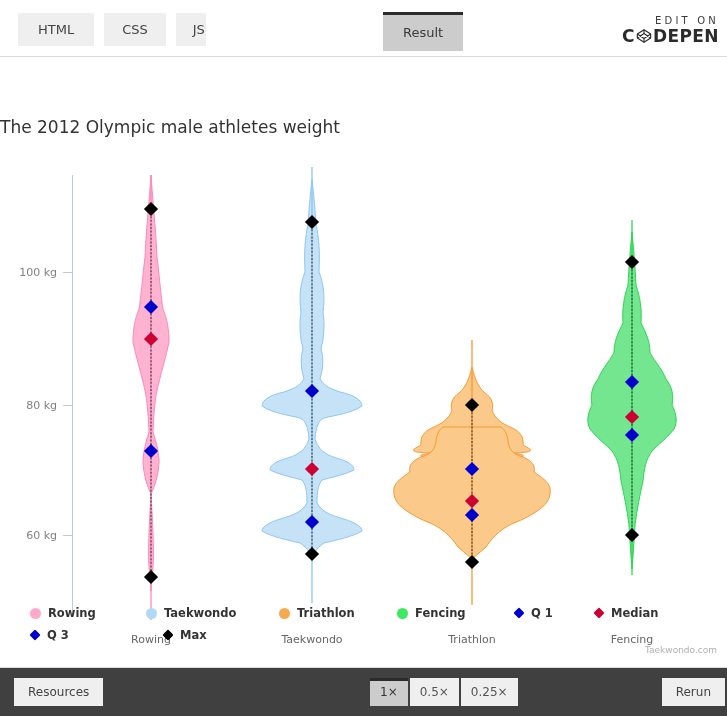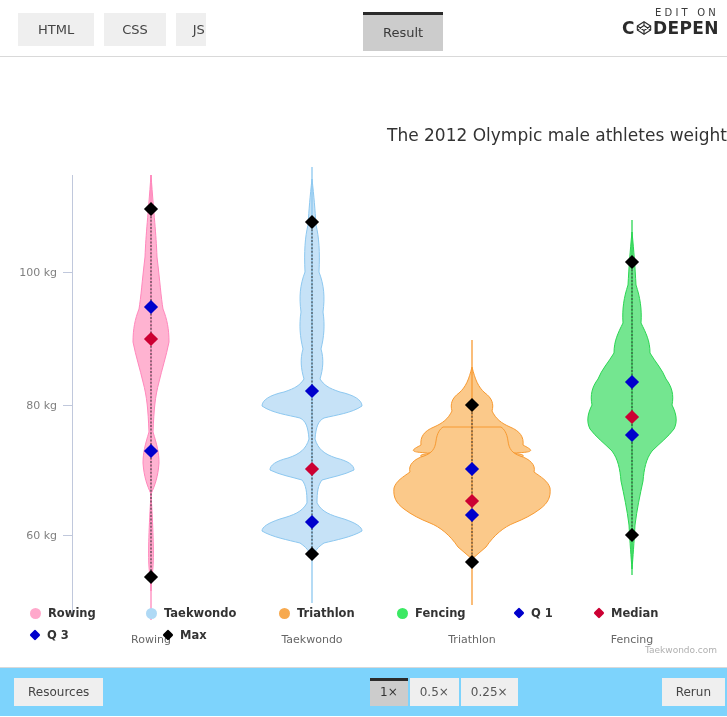--- a/index.html
+++ b/index.html
@@ -28,35 +28,35 @@
     font-size: 13px;
     padding: 10px 18px;
     border: none;
     line-height: 1;
     cursor: pointer;
     font-family: "DejaVu Sans", "Liberation Sans", sans-serif;
   }
   .tab.html { padding-left: 20px; padding-right: 20px; }
   .tab.js { padding-left: 17px; padding-right: 1px; }
   .tab-result-wrap {
-    position: absolute; left: 363px; top: 12px;
+    position: absolute; left: 383px; top: 12px;
   }
   .tab-result {
     background: #cccccc;
     color: #3a3a3a;
     font-size: 13px;
     padding: 11px 20px 12px;
     border: none;
     border-top: 3px solid #2b2b2b;
     line-height: 1;
     cursor: pointer;
     font-family: "DejaVu Sans", "Liberation Sans", sans-serif;
   }
   .codepen-brand {
-    position: absolute; right: 8px; top: 6px;
+    position: absolute; right: 8px; top: 14px;
     text-align: right;
     color: #2b2b2b;
   }
   .brand-edit {
     font-size: 10px;
     letter-spacing: 3.2px;
     color: #3a3a3a;
     line-height: 1.3;
   }
   .brand-pen {
@@ -72,22 +72,22 @@
 
   
   .result-pane {
     position: relative;
     height: 611px;
     background: #ffffff;
     border-bottom: 1px solid #d9d9d9;
   }
   .chart-title {
     position: absolute;
-    top: 68px; left: 0; width: 727px;
-    text-align: right;
+    top: 60px; left: 0; width: 727px;
+    text-align: left;
     font-size: 17px;
     color: #333333;
     font-weight: normal;
   }
   svg.chart { position: absolute; left: 0; top: 0; }
 
   .axis-label {
     font-size: 11px; fill: #808080;
     font-family: "DejaVu Sans", "Liberation Sans", sans-serif;
   }
@@ -126,21 +126,21 @@
   .diamond {
     width: 8px; height: 8px; display: inline-block;
     transform: rotate(45deg); border-radius: 1.5px;
     margin-left: 1px; margin-right: 1px;
   }
 
   
   .bottombar {
     position: relative;
     height: 48px;
-    background: #7dd3fc;
+    background: #404040;
   }
   .btn-plain {
     position: absolute;
     top: 10px;
     background: #efefef;
     color: #444;
     border: none;
     font-size: 12px;
     padding: 8px 14px;
     line-height: 1;

